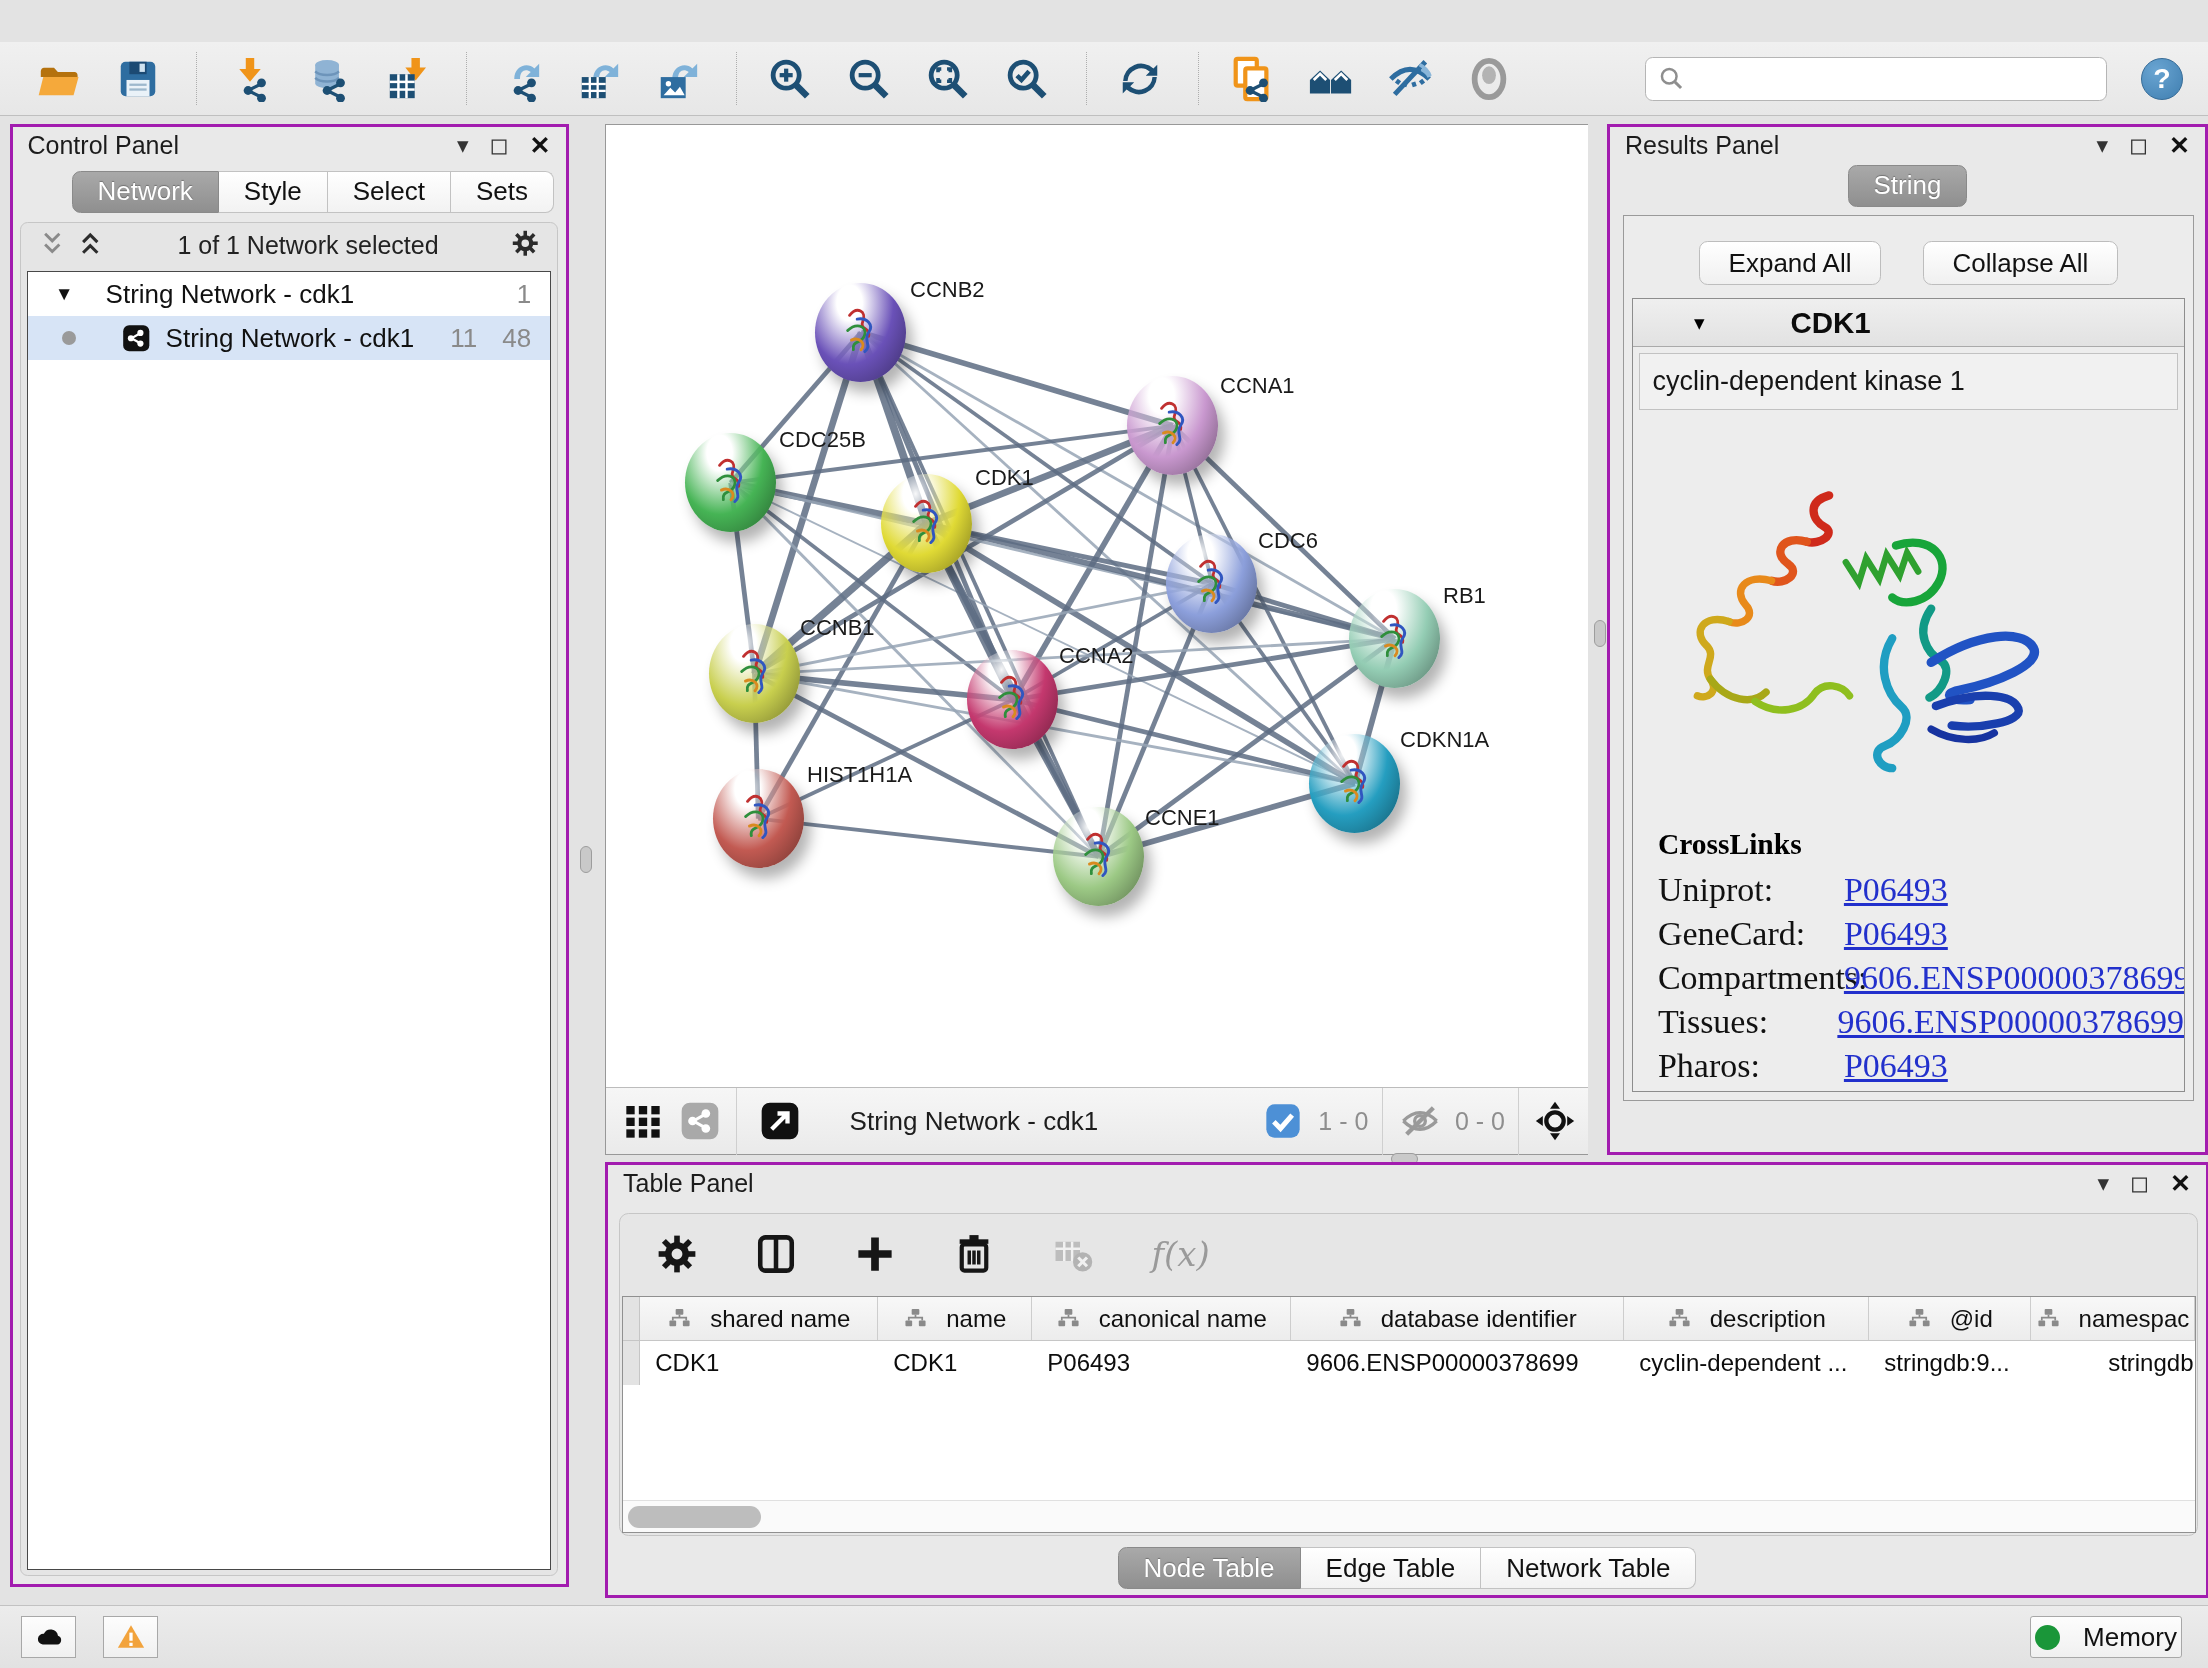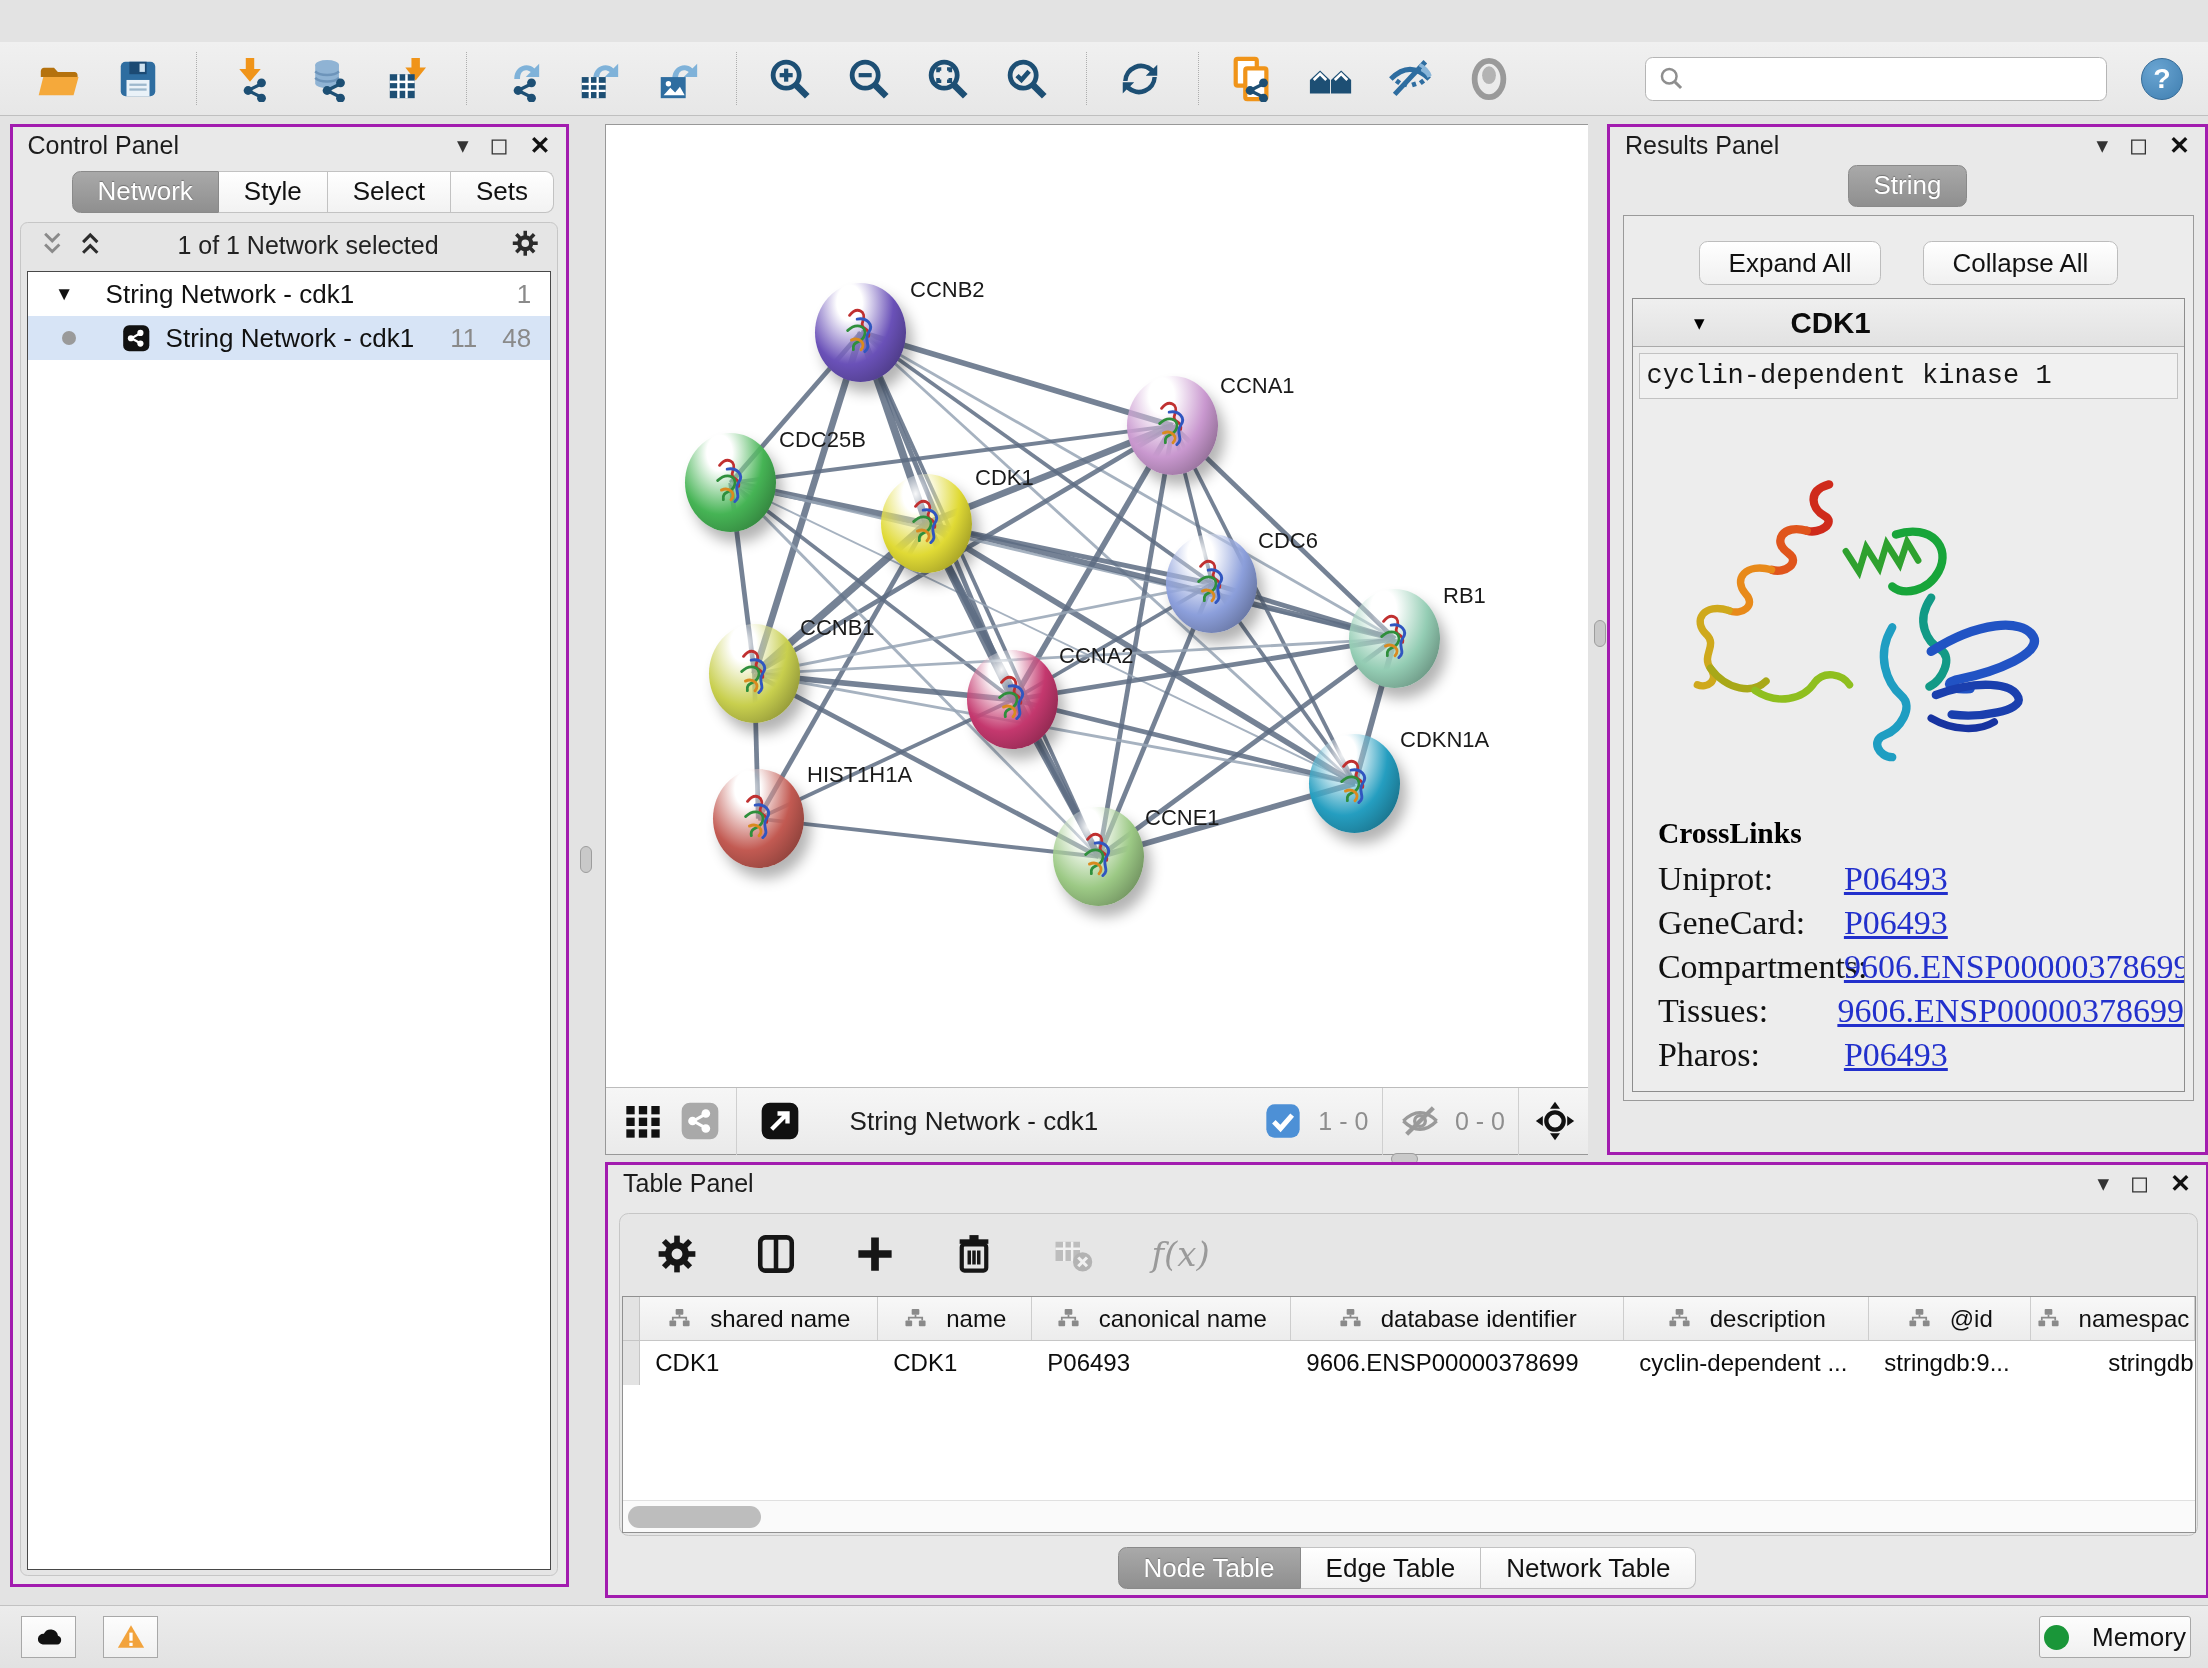--- a/index.html
+++ b/index.html
@@ -99,22 +99,22 @@
   #rp-outer { position:absolute; left:13.3px; right:11.4px; top:88px; bottom:51px; border:1px solid #9a9a9a; background:#ececec; }
   #rp-buttons { display:flex; justify-content:center; gap:42px; margin-top:25px; }
   .rp-btn { height:44px; padding:0 28.5px; background:linear-gradient(#ffffff,#f0f0f0);
     border:1px solid #bdbdbd; border-radius:8.6px; font-size:26px; color:#111;
     display:inline-flex; align-items:center; }
   #entry-box { position:absolute; left:7.6px; right:7.6px; top:82px; bottom:7.6px; border:1px solid #8d8d8d; background:#ededed; overflow:hidden; }
   #entry-header { height:48px; background:linear-gradient(#efefef,#e2e2e2); border-bottom:1px solid #aaa;
     display:flex; align-items:center; }
   #entry-header .caret { font-size:21px; margin-left:61px; }
   #entry-gene { font-size:29.5px; font-weight:bold; margin-left:86px; color:#0c0c0c; }
-  #entry-desc { margin:5.7px 5.7px 0 5.7px; border:1px solid #c2c2c2; background:#f1f1f1; height:46px;
-    display:flex; align-items:center; padding-left:7px; font-size:27px; color:#161616;font-family:Liberation Mono, monospace; }
+  #entry-desc { margin:5.7px 5.7px 0 5.7px; border:1px solid #c2c2c2; background:#f1f1f1; height:57px;
+    display:flex; align-items:center; padding-left:13px; font-size:27px; color:#161616; }
   #structure-svg { display:block; margin:13.3px auto 0 auto; }
   #crosslinks { font-family:"Liberation Serif", serif; padding-left:25px; margin-top:5.7px; }
   #crosslinks-title { font-size:29.5px; font-weight:bold; color:#000; margin-bottom:7.6px; }
   .xl-row { display:flex; font-size:34px; line-height:44px; }
   .xl-label { width:186px; color:#111; }
   .xl-value { color:#2230cc; text-decoration:underline; }
 
   
   #table-panel { left:605px; top:1162px; width:1604px; height:436px; }
   #tp-box { position:absolute; left:11.4px; right:7.6px; top:48px; bottom:59px;
@@ -139,21 +139,21 @@
 
   
   #statusbar { position:absolute; left:0; top:1605px; width:2208px; height:63px;
     background:linear-gradient(#ececec,#e2e2e2); border-top:1px solid #c2c2c2;
     display:flex; align-items:center; }
   .sbtn { height:42px; background:linear-gradient(#fdfdfd,#f0f0f0); border:1.9px solid #a8a8a8;
     display:flex; align-items:center; justify-content:center; }
   #cloud-btn { width:55px; margin-left:21px; }
   #warn-btn { width:55px; margin-left:27px; }
   .sbtn svg { width:34px; height:30px; }
-  #memory-btn { margin-left:auto; margin-right:17px; width:152px; border-radius:2.9px; gap:23px; font-size:26px; color:#111; }
+  #memory-btn { margin-left:auto; margin-right:26px; width:152px; border-radius:2.9px; gap:23px; font-size:26px; color:#111; }
   #mem-dot { width:25px; height:25px; border-radius:50%; background:#1a9639; }
 </style>
 </head>
 <body>
 
 <div id="app">
 
 
   <div id="toolbar">
     <div id="toolbar-groups" style="display:flex;align-items:center;">

